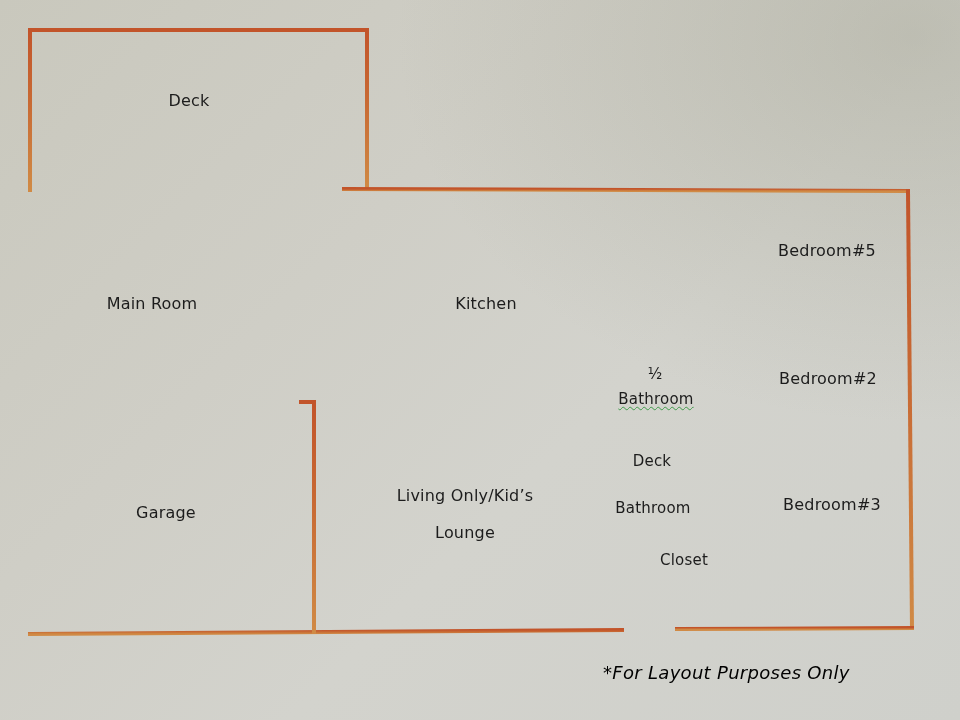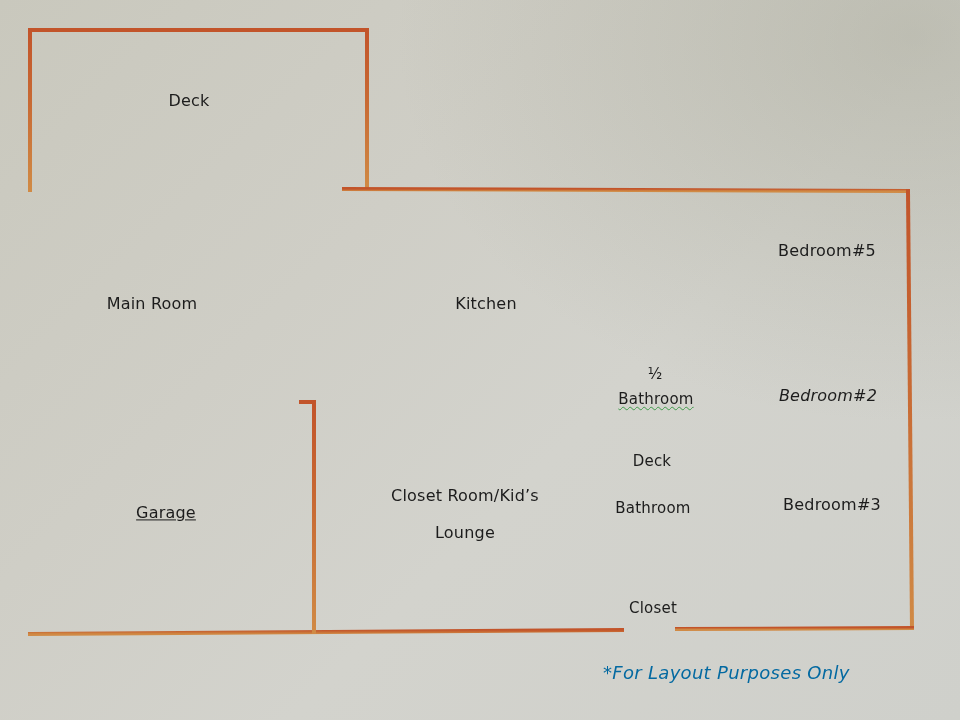--- a/index.html
+++ b/index.html
@@ -46,21 +46,21 @@
       text-decoration: underline wavy #3f9a4a;
       text-decoration-thickness: 1px;
       text-underline-offset: 2px;
     }
     .note {
       position: absolute;
       left: 603px;
       top: 662px;
       font-size: 18px;
       font-style: italic;
-      color: #0369a1;
+      color: #000000;
       white-space: nowrap;
       letter-spacing: 0.3px;
     }
   </style>
 </head>
 <body>
 
 <div class="bg-shade"></div>
 
 <svg class="plan" width="960" height="720" viewBox="0 0 960 720">
@@ -109,27 +109,27 @@
     <line x1="755" y1="319" x2="755" y2="408"></line>
     <line x1="757" y1="454" x2="757" y2="480"></line>
     <line x1="757" y1="463" x2="910" y2="463"></line>
     <line x1="757" y1="528" x2="757" y2="626"></line>
   </g>
 </svg>
 
 <div class="label" style="left:189px; top:101px;">Deck</div>
 <div class="label" style="left:152px; top:304px;">Main Room</div>
 <div class="label" style="left:486px; top:304px;">Kitchen</div>
-<div class="label" style="left:166px; top:513px;text-decoration:underline;">Garage</div>
-<div class="label multi" style="left:465px; top:514px;">Closet Room/Kid’s
+<div class="label" style="left:166px; top:513px;">Garage</div>
+<div class="label multi" style="left:465px; top:514px;">Living Only/Kid’s
 Lounge</div>
 
 <div class="label small" style="left:655px; top:374px;">½</div>
 <div class="label small squiggle" style="left:656px; top:399px;">Bathroom</div>
 <div class="label small" style="left:652px; top:461px;">Deck</div>
 <div class="label small" style="left:653px; top:508px;">Bathroom</div>
-<div class="label small" style="left:653px; top:560px;margin-top:48px;">Closet</div>
+<div class="label small" style="left:684px; top:560px;">Closet</div>
 
 <div class="label" style="left:827px; top:251px;">Bedroom#5</div>
-<div class="label" style="left:828px; top:396px;font-style:italic;">Bedroom#2</div>
+<div class="label" style="left:828px; top:379px;">Bedroom#2</div>
 <div class="label" style="left:832px; top:505px;">Bedroom#3</div>
 
 <div class="note">*For Layout Purposes Only</div>
 
 </body></html>

